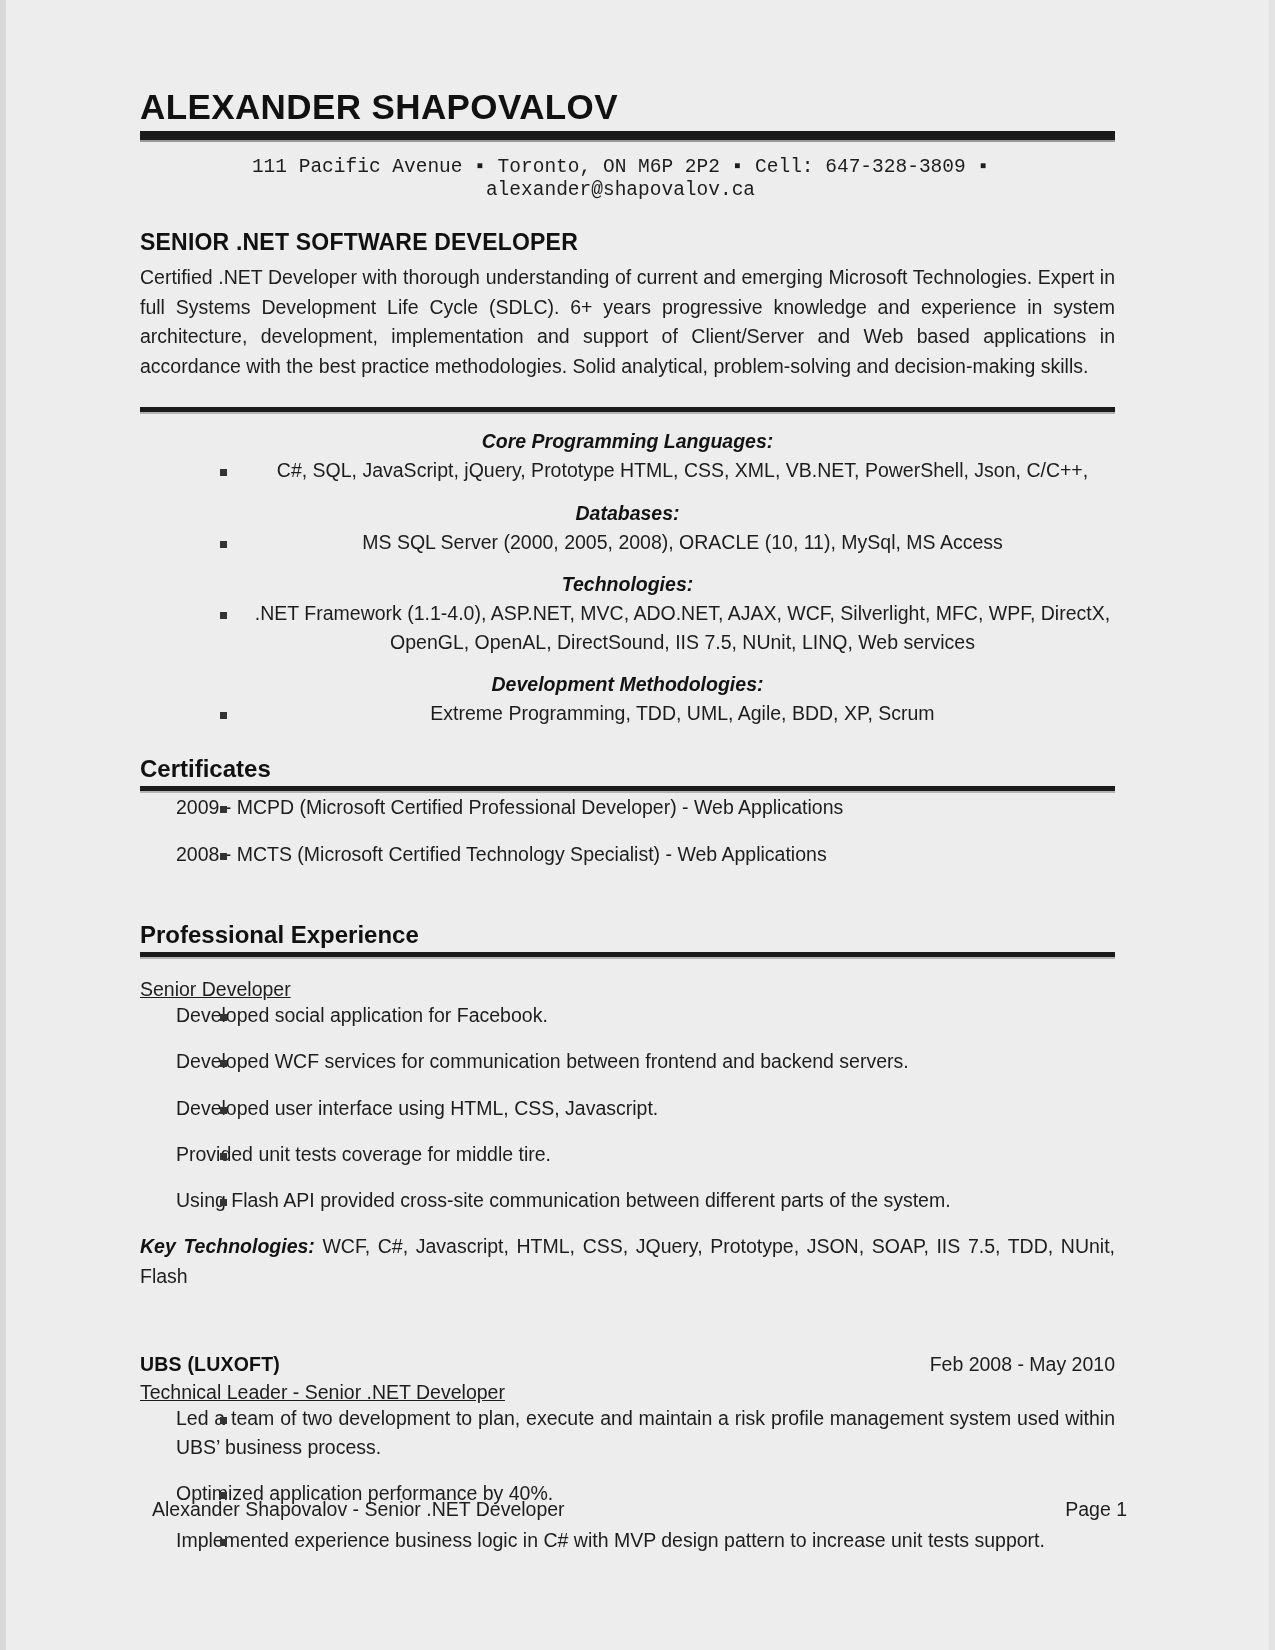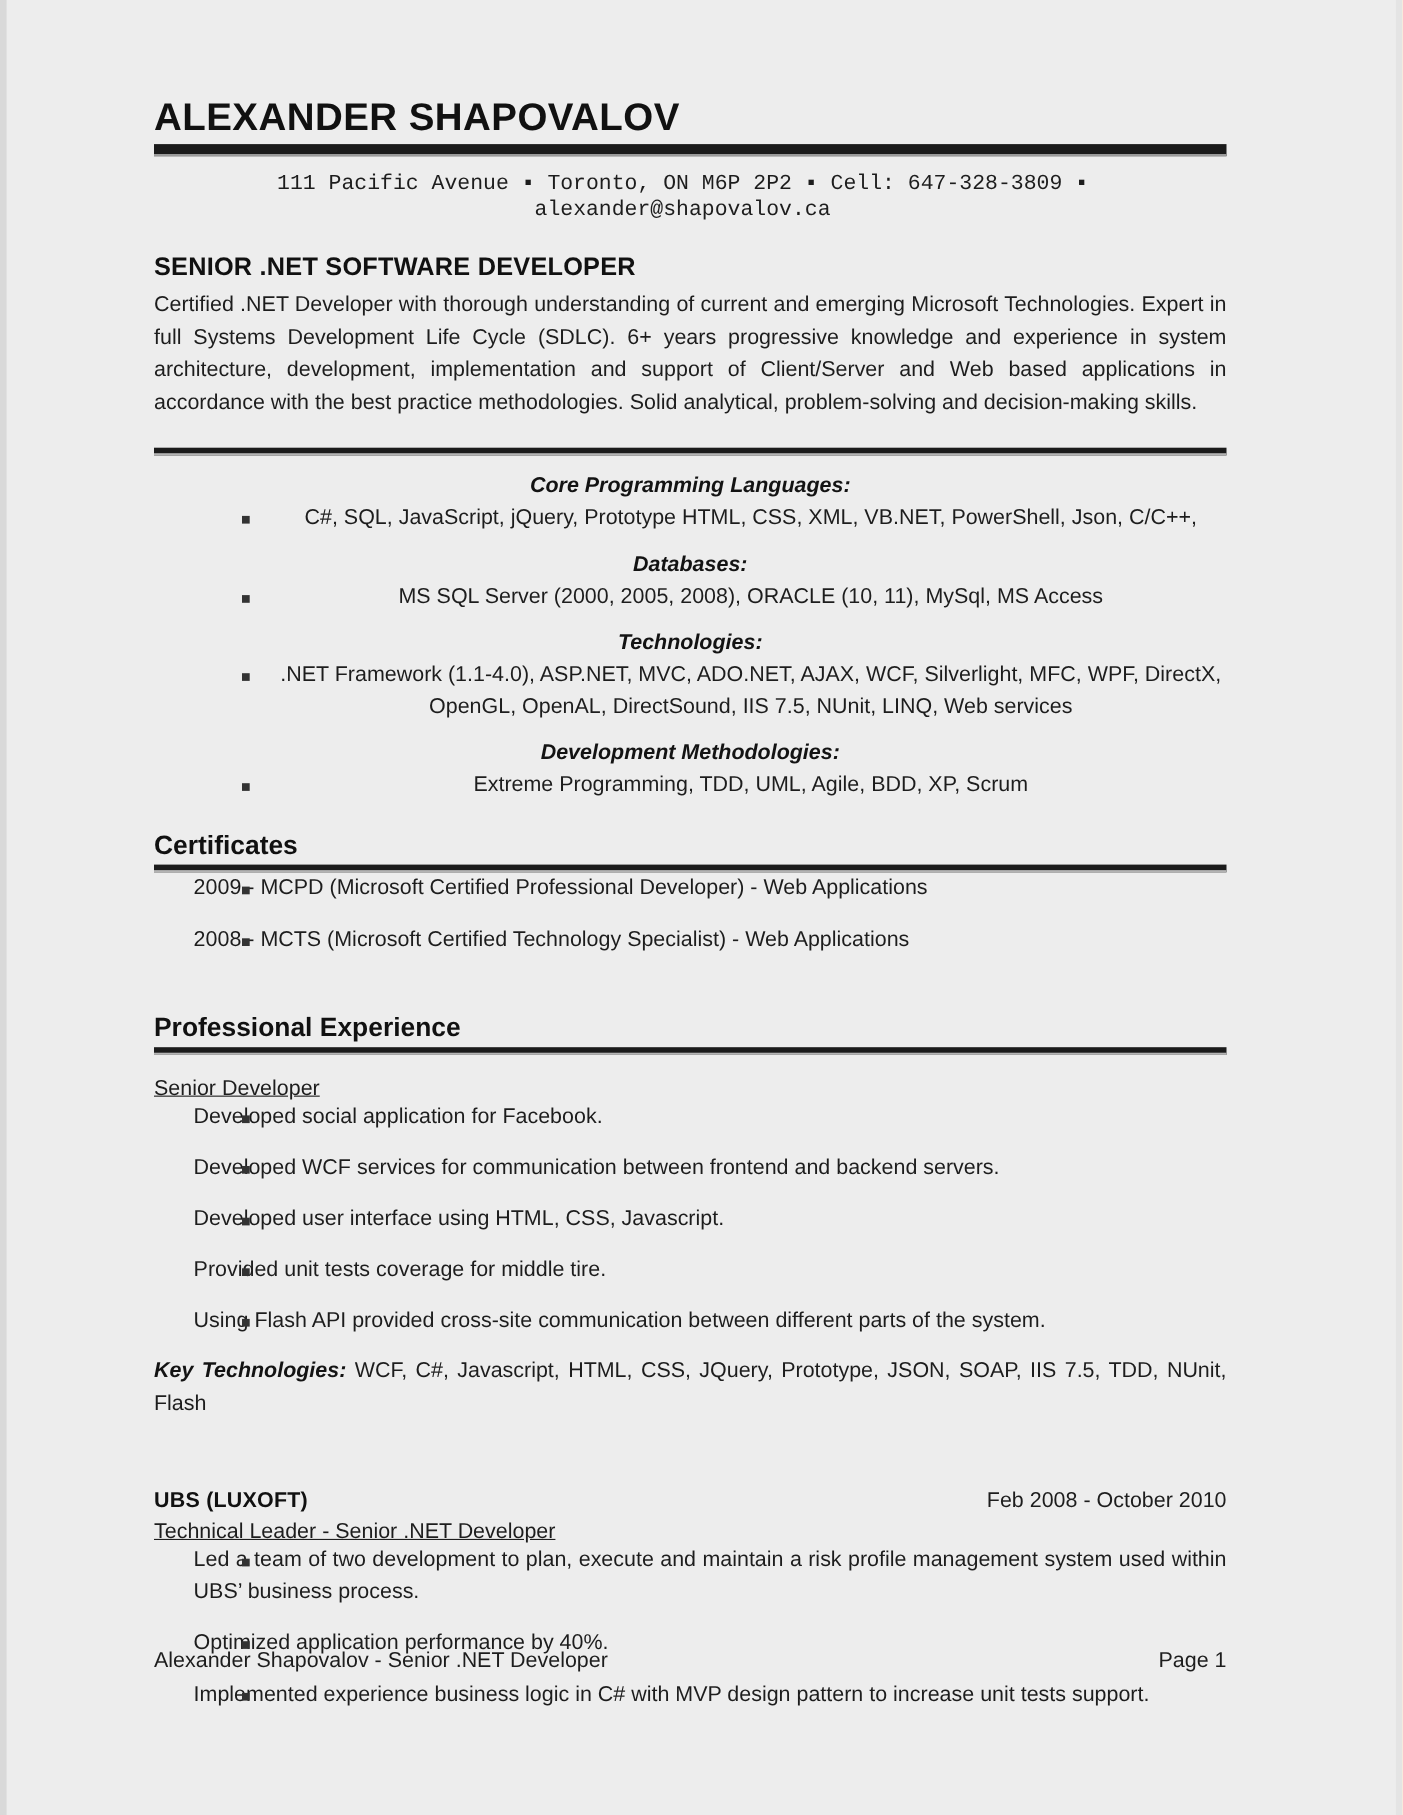--- a/index.html
+++ b/index.html
@@ -4,21 +4,21 @@
 <style>
   html, body {
     margin: 0;
     padding: 0;
     background: #ffffff;
   }
   .page {
     position: relative;
     width: 1275px;
     height: 1650px;
-    background: #fdba74;
+    background: #c2410c;
     box-sizing: border-box;
     font-family: "Liberation Sans", sans-serif;
     color: #161616;
     overflow: hidden;
   }
   .sheet {
     position: absolute;
     left: 0;
     top: 0;
     width: 1275px;
@@ -186,21 +186,21 @@
   .key-tech b {
     font-weight: bold;
     font-style: italic;
     color: #131313;
   }
   .exp-spacer { height: 48px; }
 
   
   .footer {
     position: absolute;
-    left: 140px;
+    left: 152px;
     top: 1498px;
     width: 975px;
     display: flex;
     justify-content: space-between;
     font-size: 19.5px;
     color: #1d1d1d;
   }
 </style>
 </head>
 <body>
@@ -274,21 +274,21 @@
           <li>Using Flash API provided cross-site communication between different parts of the system.</li>
         </ul>
         <div class="key-tech"><b>Key Technologies:</b><span> WCF, C#, Javascript, HTML, CSS, JQuery, Prototype, JSON, SOAP, IIS 7.5, TDD, NUnit, Flash</span></div>
       </div>
 
       <div class="exp-spacer"></div>
 
       <div class="exp-block">
         <div class="exp-head">
           <span class="exp-company">UBS (LUXOFT)</span>
-          <span class="exp-dates">Feb 2008 - October 2010</span>
+          <span class="exp-dates">Feb 2008 - May 2010</span>
         </div>
         <div><span class="exp-role">Technical Leader - Senior .NET Developer</span></div>
         <ul class="bullets exp-bullets">
           <li>Led a team of two development to plan, execute and maintain a risk profile management system used within UBS’ business process.</li>
           <li>Optimized application performance by 40%.</li>
           <li>Implemented experience business logic in C# with MVP design pattern to increase unit tests support.</li>
         </ul>
       </div>
     </div>
 

